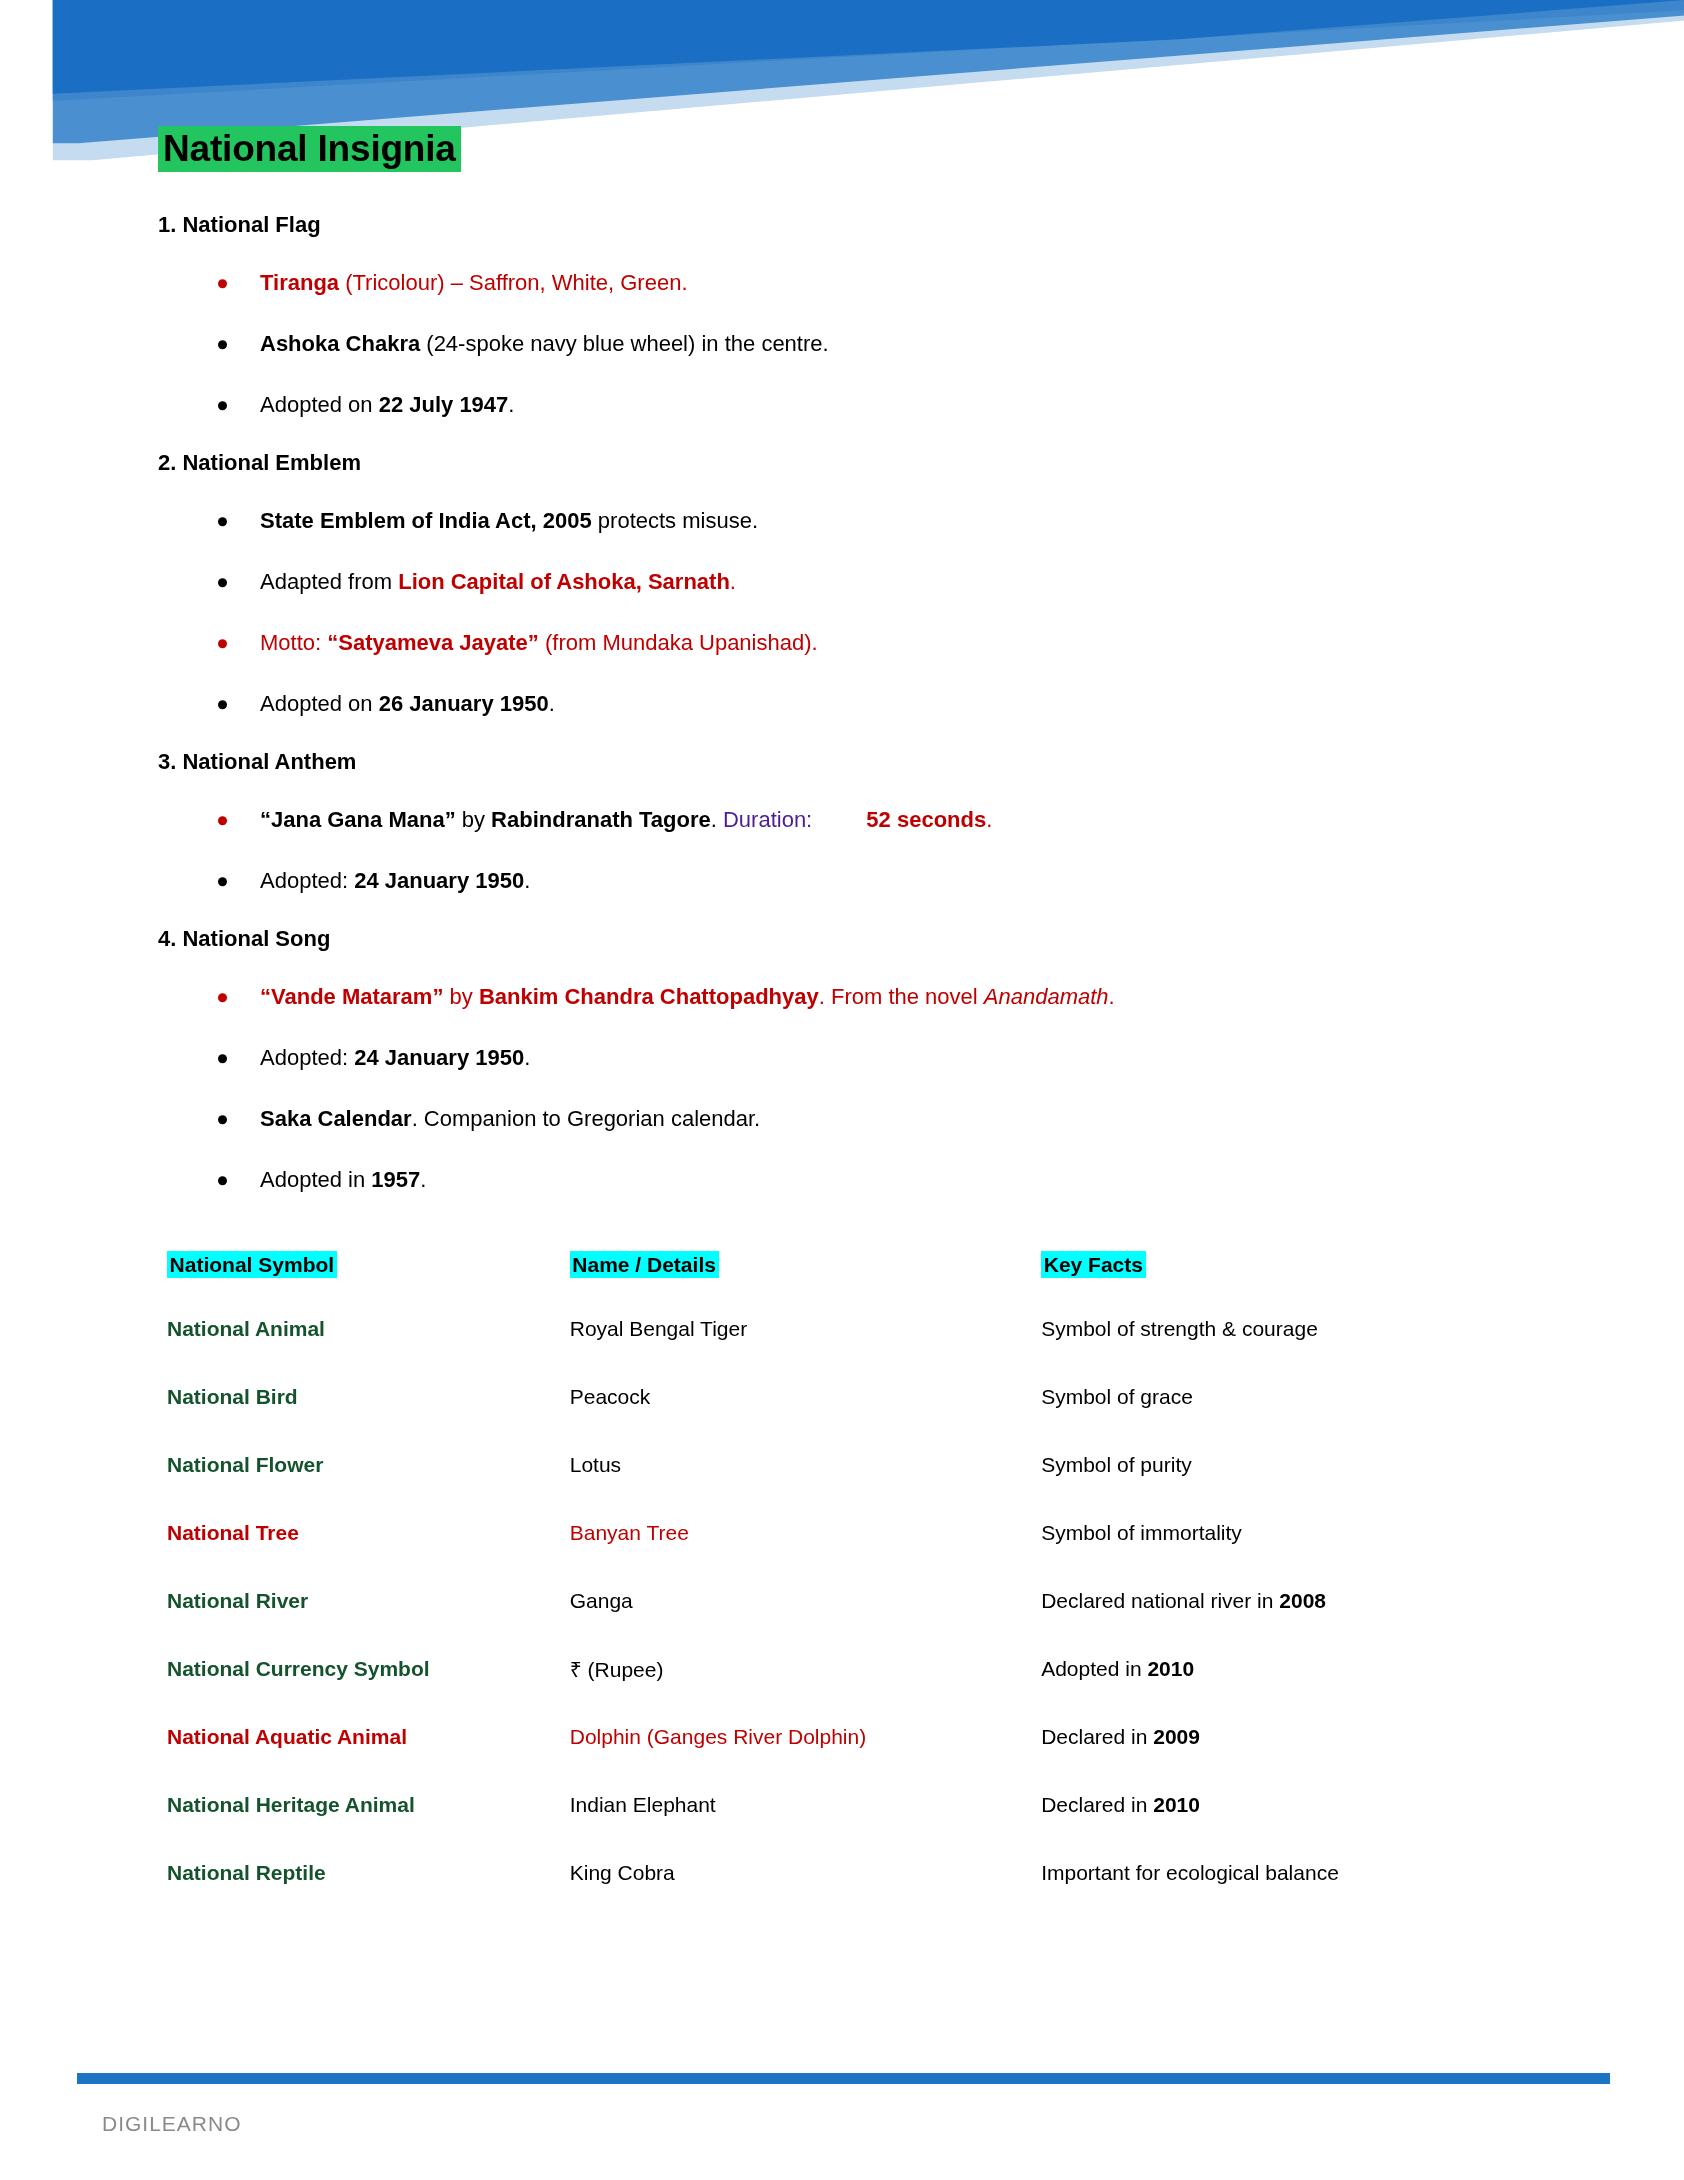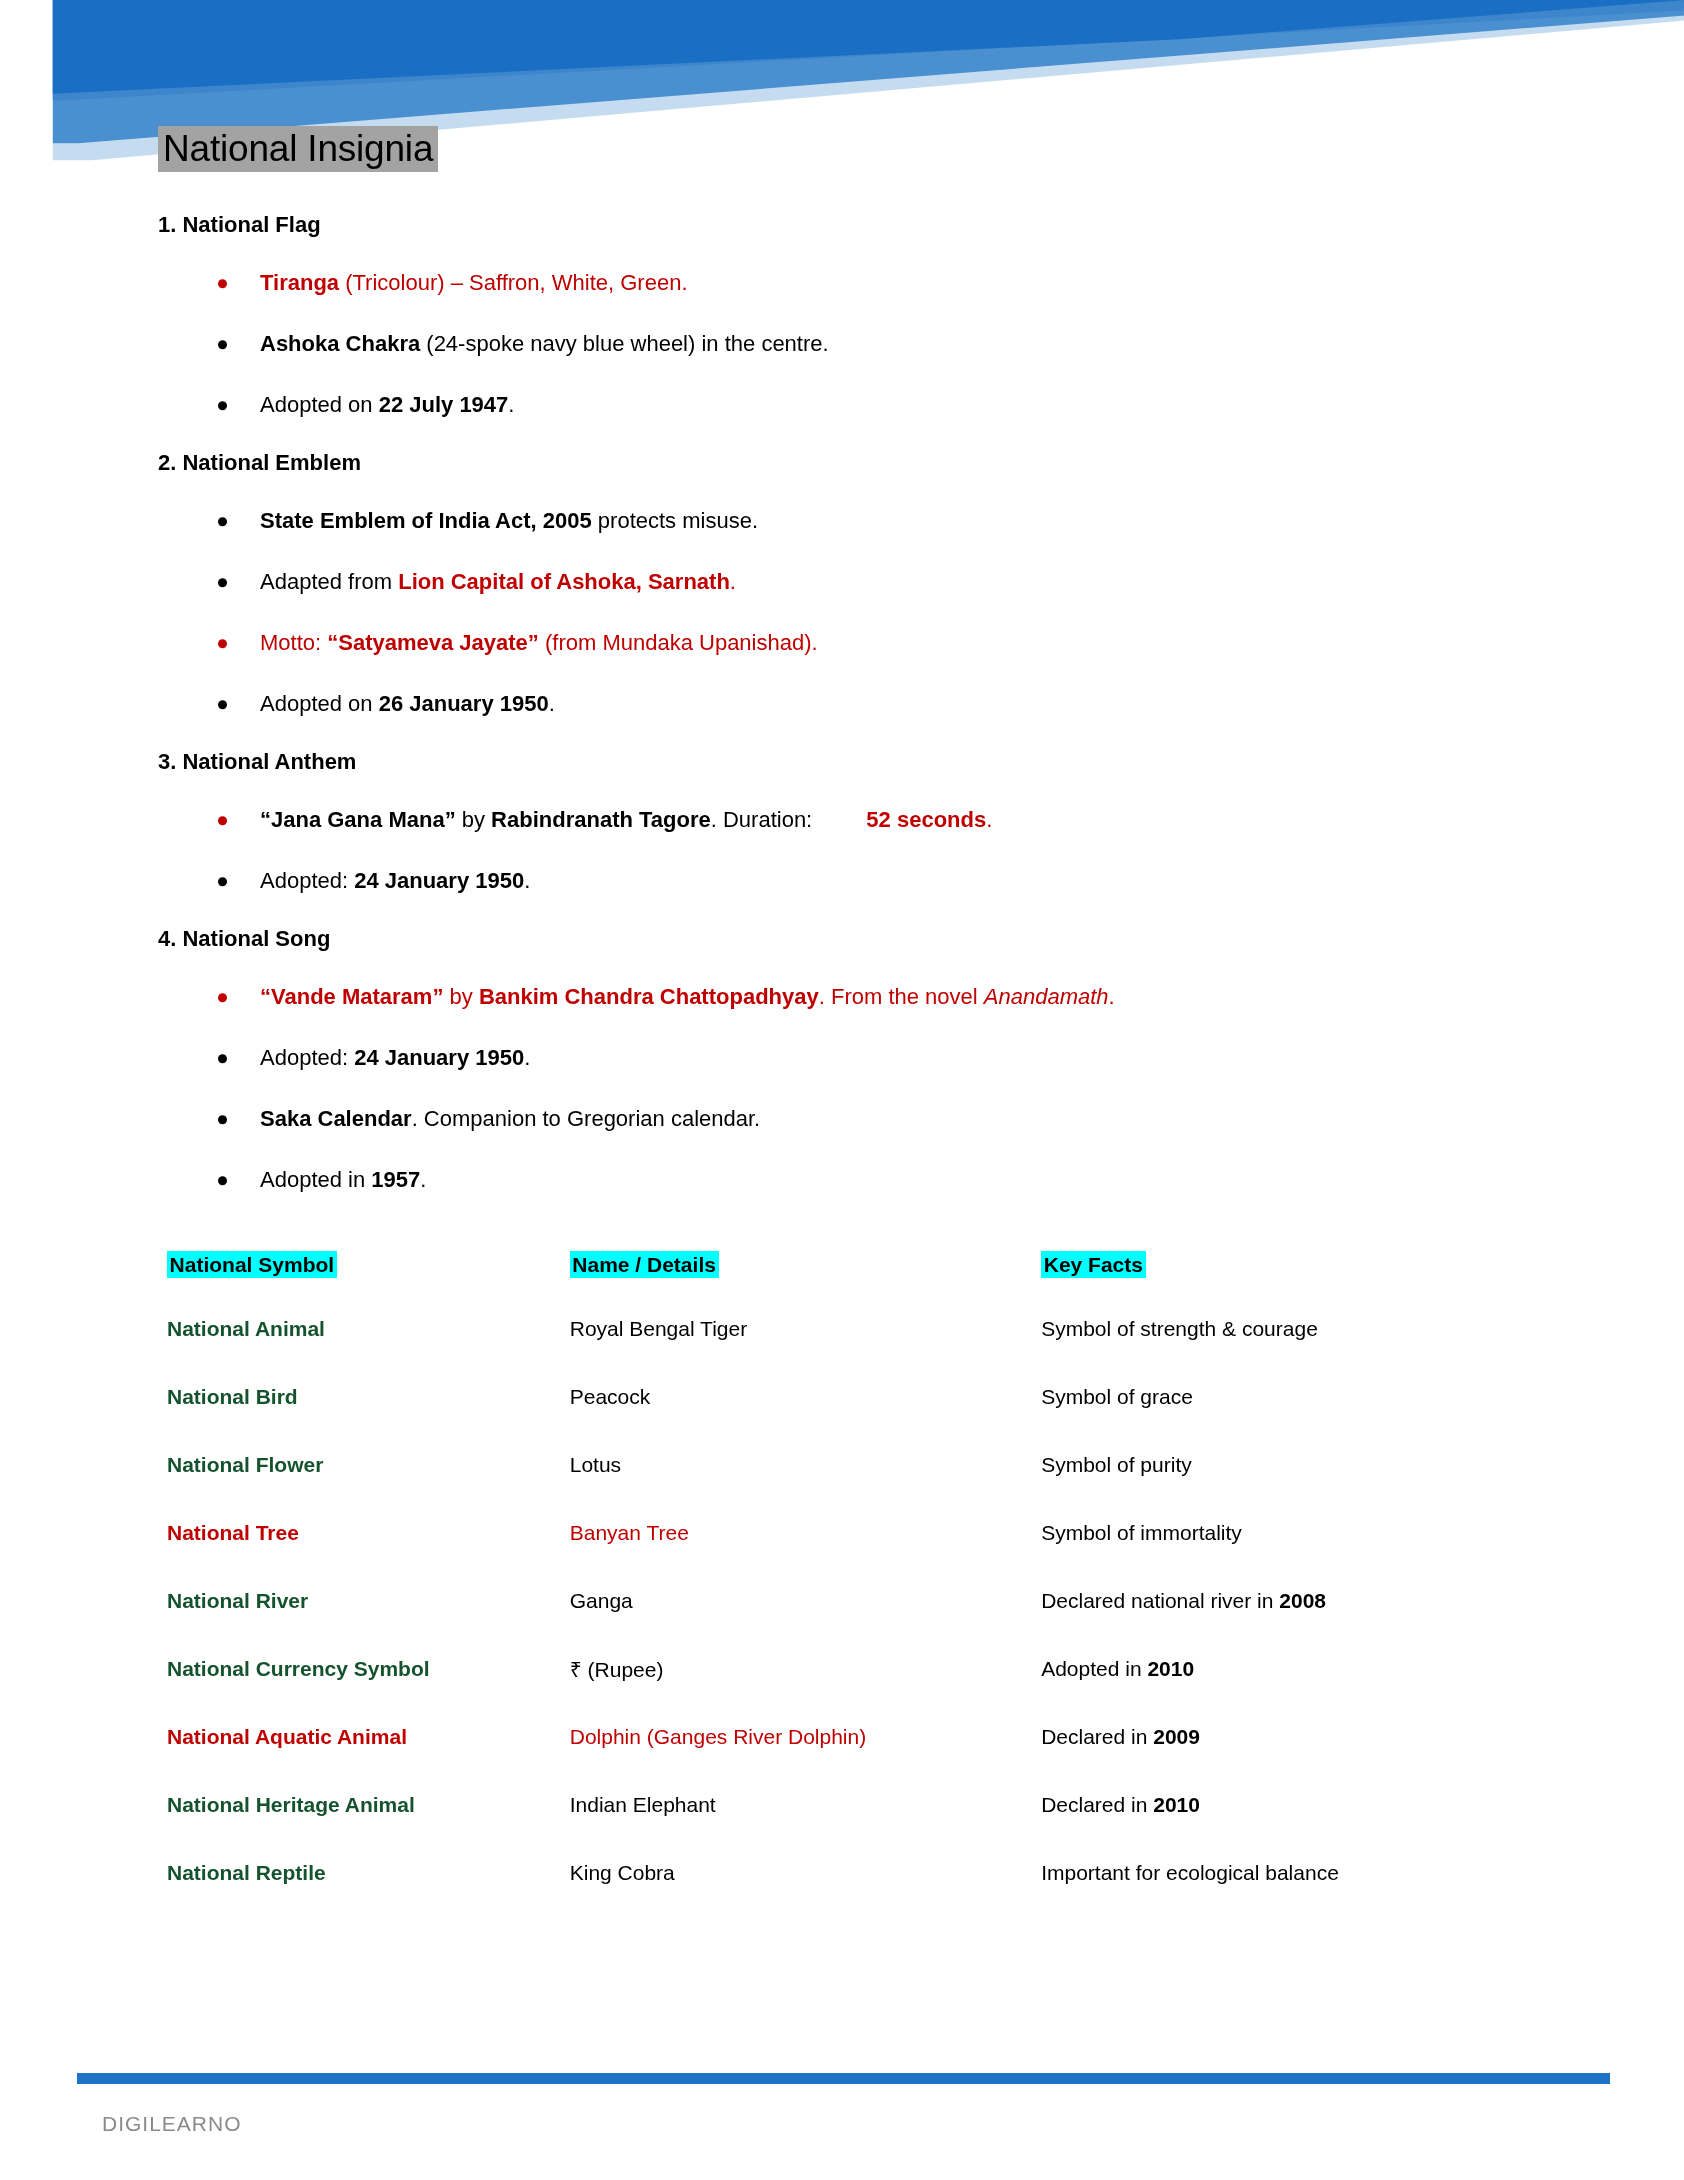--- a/index.html
+++ b/index.html
@@ -34,23 +34,23 @@
 
   
   .title-wrap {
     position: absolute;
     left: 158px;
     top: 126px;
   }
   .doc-title {
     display: inline;
     font-size: 37px;
-    font-weight: normal;
+    font-weight: bold;
     color: #000000;
-    background: #a3a3a3;
+    background: #22c55e;
     padding: 1.7px 5.1px 3.4px 5.1px;
     line-height: 1.25;
     letter-spacing: -0.2px;
     text-align: right;
   }
 
   
   .content {
     position: absolute;
     left: 0;
@@ -209,21 +209,21 @@
           </li>
           <li>
             <span class="marker"></span>
             <span><span>Adopted on </span><span class="b">26 January 1950</span><span>.</span></span>
           </li>
         </ul>
         <div class="section-heading">3. National Anthem</div>
         <ul class="bullets">
           <li class="red-marker">
             <span class="marker"></span>
-            <span><span class="b">“Jana Gana Mana”</span><span> by </span><span class="b">Rabindranath Tagore</span><span>. </span><span style="color: #000000;">Duration: </span><span class="b" style="color: rgb(192, 0, 0); margin-left: 48px;">52 seconds</span><span style="color: rgb(192, 0, 0);">.</span></span>
+            <span><span class="b">“Jana Gana Mana”</span><span> by </span><span class="b">Rabindranath Tagore</span><span>. </span><span style="color: #4c1d95;">Duration: </span><span class="b" style="color: rgb(192, 0, 0); margin-left: 48px;">52 seconds</span><span style="color: rgb(192, 0, 0);">.</span></span>
           </li>
           <li>
             <span class="marker"></span>
             <span><span>Adopted: </span><span class="b">24 January 1950</span><span>.</span></span>
           </li>
         </ul>
         <div class="section-heading">4. National Song</div>
         <ul class="bullets">
           <li class="red red-marker">
             <span class="marker"></span>

